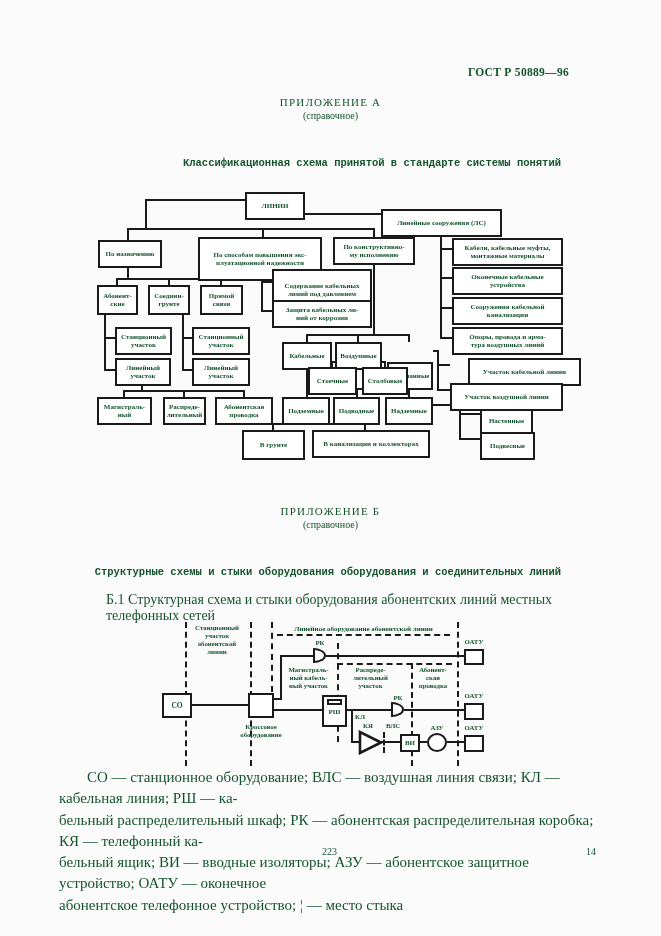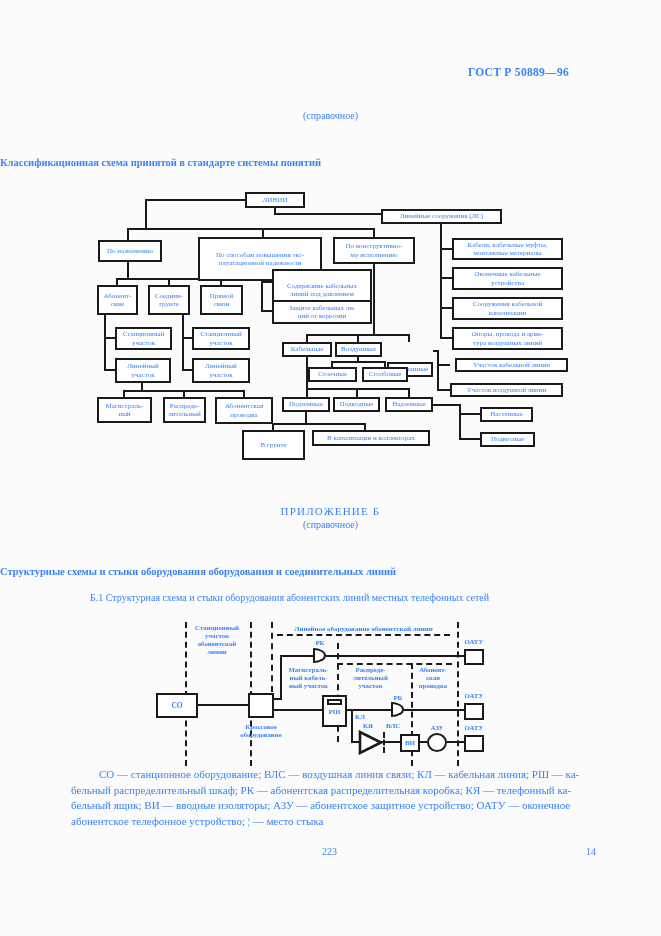--- a/index.html
+++ b/index.html
@@ -1,51 +1,52 @@
 <!DOCTYPE html>
 <html><head>
 <meta charset="utf-8">
 <style>
   html,body{margin:0;padding:0;background:#e8e8e8;}
   #page{position:relative;width:661px;height:936px;background:#fbfbfb;margin:0 auto;
-        font-family:"Liberation Serif","DejaVu Serif",serif;color:#3b82f6;overflow:hidden;}
+        font-family:"Liberation Serif","DejaVu Serif",serif;color:#14532d;overflow:hidden;}
   .abs{position:absolute;}
   
   .docnum{top:66px;right:92px;font-weight:bold;font-size:11.5px;letter-spacing:.3px;}
   .app-title{left:0;width:661px;text-align:center;font-size:11px;letter-spacing:1.2px;}
   .app-note{left:0;width:661px;text-align:center;font-size:10px;}
-  .heading{left:0;width:561px;text-align:left;font-weight:bold;font-size:10.5px;}
-  .para{font-size:10px;}
-  .caption{left:71px;top:767px;width:545px;font-size:11px;line-height:1.42;
+  .heading{left:0;width:561px;text-align:right;font-weight:bold;font-size:10.5px;font-family:Liberation Mono, monospace;}
+  .para{font-size:14px;margin-left:16px;}
+  .caption{left:59px;top:767px;width:545px;font-size:15px;line-height:1.42;
            white-space:pre-line;text-indent:28px;}
   .pagenum{font-size:10px;}
   
   .bx{position:absolute;box-sizing:border-box;border:2px solid #1a1a1a;background:#fff;
       display:flex;align-items:center;justify-content:center;text-align:center;
-      font-weight:normal;font-size:7px;line-height:1.15;white-space:pre-line;overflow:hidden;padding:0 1px;}
+      font-weight:bold;font-size:7px;line-height:1.15;white-space:pre-line;overflow:hidden;padding:12px 1px;}
   
   .ln{position:absolute;background:#1a1a1a;}
   
   .dv{position:absolute;width:0;border-left:2px dashed #1a1a1a;}
   .dh{position:absolute;height:0;border-top:2px dashed #1a1a1a;}
   .lbl{position:absolute;font-weight:bold;font-size:6.8px;line-height:1.2;text-align:center;
        white-space:pre-line;}
   .sq{position:absolute;box-sizing:border-box;border:2px solid #1a1a1a;background:#fff;
       display:flex;align-items:center;justify-content:center;font-weight:bold;font-size:7.5px;}
   .dshape{position:absolute;box-sizing:border-box;border:2px solid #1a1a1a;background:#fff;
           border-radius:0 100% 100% 0 / 0 50% 50% 0;}
   .circ{position:absolute;box-sizing:border-box;border:2px solid #1a1a1a;background:#fff;border-radius:50%;}
 </style>
 </head>
 <body>
 
 <div id="page">
 
   <div class="abs docnum">ГОСТ Р 50889—96</div>
 
+  <div class="abs app-title" style="top:96px">ПРИЛОЖЕНИЕ А</div>
   <div class="abs app-note" style="top:110px">(справочное)</div>
   <div class="abs heading" style="top:157px">Классификационная схема принятой в стандарте системы понятий</div>
 
   <i class="ln" style="left:274px;top:208px;width:2px;height:7px"></i>
   <i class="ln" style="left:274px;top:213px;width:108px;height:2px"></i>
   <i class="ln" style="left:145px;top:199px;width:100px;height:2px"></i>
   <i class="ln" style="left:145px;top:199px;width:2px;height:31px"></i>
   <i class="ln" style="left:127px;top:228px;width:248px;height:2px"></i>
   <i class="ln" style="left:127px;top:228px;width:2px;height:12px"></i>
   <i class="ln" style="left:262px;top:228px;width:2px;height:9px"></i>
@@ -145,21 +146,21 @@
   <div class="bx" style="left:480px;top:407px;width:53px;height:15px">Настенные</div>
   <div class="bx" style="left:480px;top:432px;width:55px;height:15px">Подвесные</div>
   <div class="bx" style="left:452px;top:238px;width:111px;height:22px">Кабели, кабельные муфты,
 монтажные материалы</div>
   <div class="bx" style="left:452px;top:267px;width:111px;height:23px">Оконечные кабельные
 устройства</div>
   <div class="bx" style="left:452px;top:297px;width:111px;height:23px">Сооружения кабельной
 канализации</div>
   <div class="bx" style="left:452px;top:327px;width:111px;height:23px">Опоры, провода и арма-
 тура воздушных линий</div>
-  <div class="bx" style="left:455px;top:358px;width:113px;height:14px">Участок кабельной линии</div>
+  <div class="bx" style="left:468px;top:358px;width:113px;height:14px">Участок кабельной линии</div>
   <div class="bx" style="left:450px;top:383px;width:113px;height:14px">Участок воздушной линии</div>
 
   <div class="abs app-title" style="top:505px">ПРИЛОЖЕНИЕ Б</div>
   <div class="abs app-note" style="top:519px">(справочное)</div>
   <div class="abs heading" style="top:566px">Структурные схемы и стыки оборудования оборудования и соединительных линий</div>
   <div class="abs para" style="left:90px;top:592px;width:480px">Б.1 Структурная схема и стыки оборудования абонентских линий местных телефонных сетей</div>
 
   <i class="dv" style="left:185px;top:622px;height:144px"></i>
   <i class="dv" style="left:250px;top:622px;height:144px"></i>
   <i class="dv" style="left:271px;top:622px;height:70px"></i>
@@ -177,21 +178,21 @@
   <i class="ln" style="left:326px;top:655px;width:138px;height:2px"></i>
   <i class="ln" style="left:274px;top:709px;width:48px;height:2px"></i>
   <i class="ln" style="left:347px;top:709px;width:44px;height:2px"></i>
   <i class="ln" style="left:404px;top:709px;width:60px;height:2px"></i>
   <i class="ln" style="left:351px;top:709px;width:2px;height:34px"></i>
   <i class="ln" style="left:353px;top:741px;width:6px;height:2px"></i>
   <i class="ln" style="left:381px;top:741px;width:19px;height:2px"></i>
   <i class="ln" style="left:420px;top:741px;width:7px;height:2px"></i>
   <i class="ln" style="left:447px;top:741px;width:17px;height:2px"></i>
 
-  <div class="sq" style="left:156px;top:693px;width:42px;height:25px">СО</div>
+  <div class="sq" style="left:162px;top:693px;width:30px;height:25px">СО</div>
   <div class="sq" style="left:248px;top:693px;width:26px;height:25px"></div>
   <div class="sq" style="left:322px;top:695px;width:25px;height:32px;flex-direction:column;justify-content:flex-start;padding-top:2px">
     <i class="abs" style="position:static;width:15px;height:6px;border:2px solid #1a1a1a;box-sizing:border-box"></i>
     <span style="font-size:7px;font-weight:bold;margin-top:3px">РШ</span>
   </div>
   <div class="dshape" style="left:313px;top:648px;width:13px;height:15px"></div>
   <div class="dshape" style="left:391px;top:702px;width:13px;height:15px"></div>
   <svg class="abs" style="left:358px;top:730px" width="25" height="25" viewBox="0 0 25 25">
     <polygon points="2,2 2,23 23,12.5" fill="#fff" stroke="#1a1a1a" stroke-width="2.6"></polygon>
   </svg>

